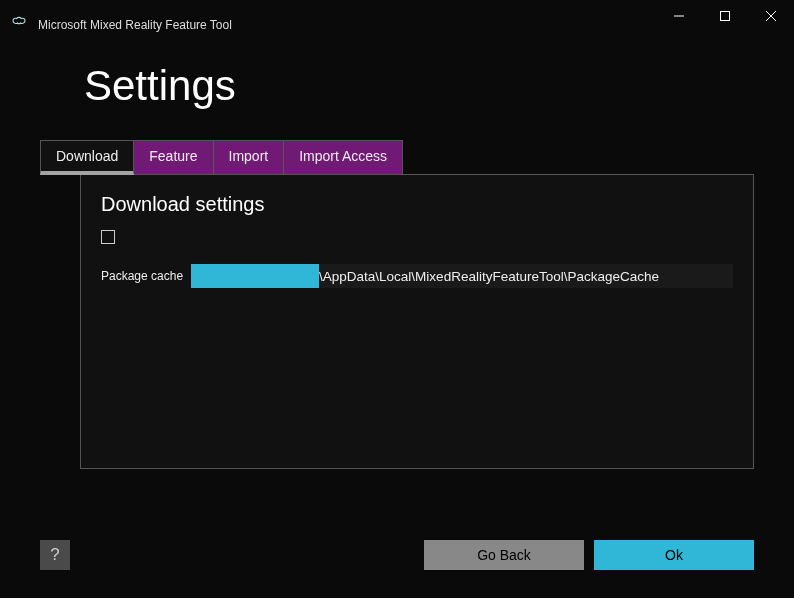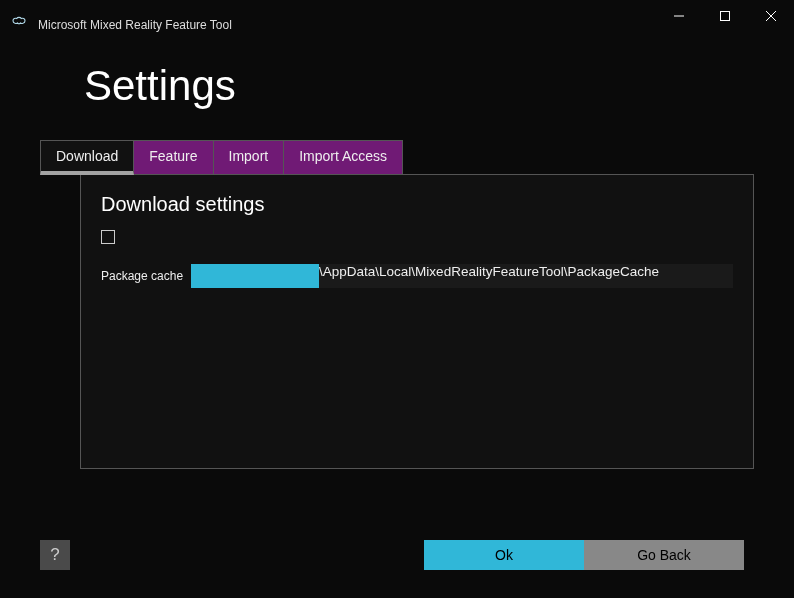--- a/index.html
+++ b/index.html
@@ -116,21 +116,21 @@
       color: #eee;
       margin-right: 8px;
       white-space: nowrap;
     }
     .field-input {
       flex: 1;
       background: #1a1a1a;
       border: none;
       height: 24px;
       display: flex;
-      align-items: flex-start;
+      align-items: center;
       font-size: 13.5px;
       color: #eee;
       position: relative;
       padding-right: 6px;
     }
     .redacted {
       width: 128px;
       height: 24px;
       background: #30b7d8;
       flex-shrink: 0;
@@ -230,15 +230,15 @@
         <div class="redacted"></div>
         <span class="path-text">\AppData\Local\MixedRealityFeatureTool\PackageCache</span>
       </div>
     </div>
   </div>
 </div>
 
 <div class="footer">
   <div class="help-btn">?</div>
   <div class="footer-spacer"></div>
+  <div class="btn btn-secondary">Go Back</div>
   <div class="btn btn-primary">Ok</div>
-  <div class="btn btn-secondary">Go Back</div>
 </div>
 
 </body></html>

